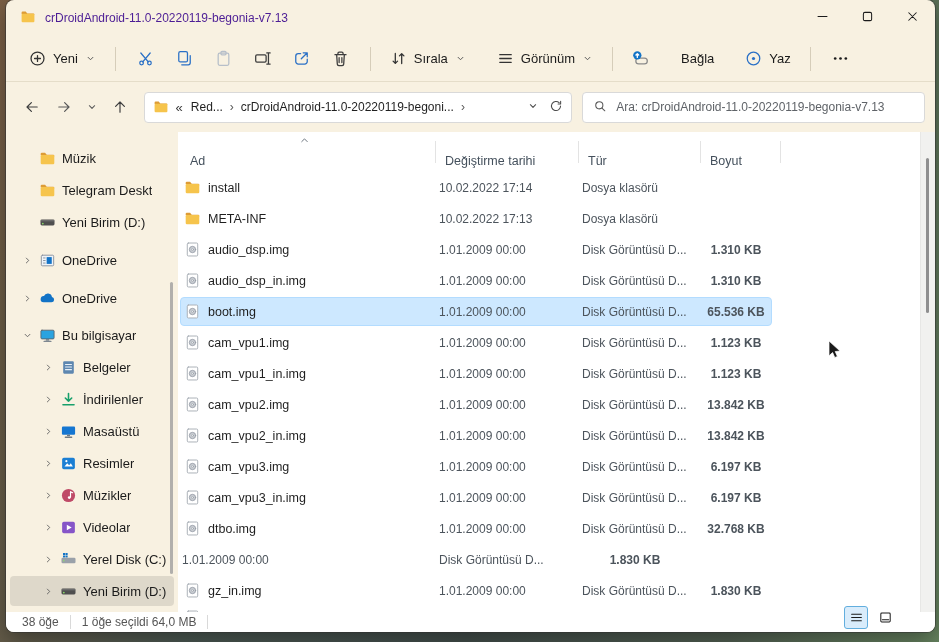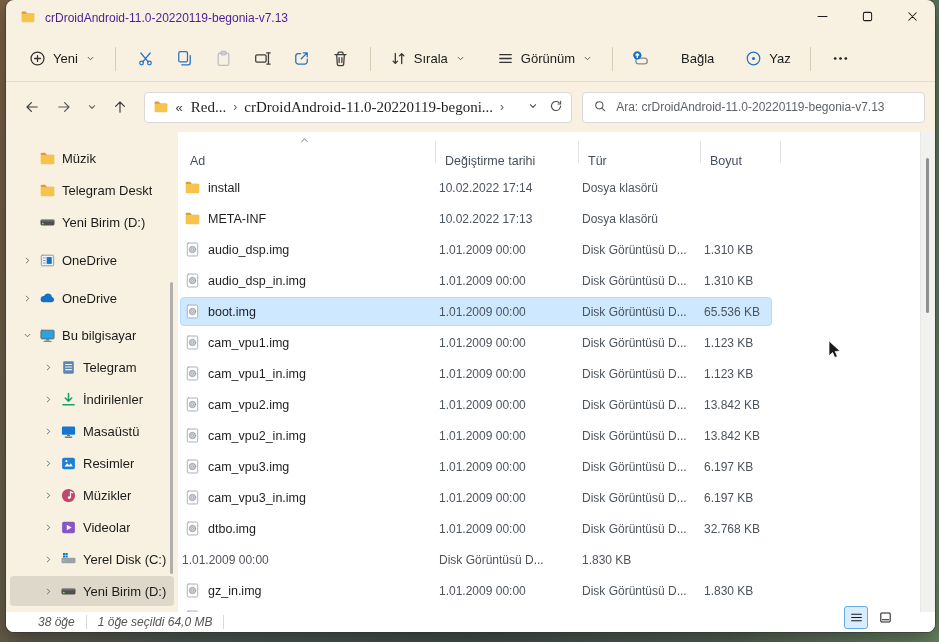--- a/index.html
+++ b/index.html
@@ -25,21 +25,21 @@
   .tb-btn.icon-only { padding:0 11px; }
   .tb-sep { width:1px; height:24px; background:#d6cdb9; margin:0 10px; }
   .tb-gap { margin-left:13px; }
 
   
   .navbar { height:50px; display:flex; align-items:center; padding:0 10px; }
   .nav-btn { width:32px; height:32px; display:flex; align-items:center; justify-content:center; color:#4a4a4a; border-radius:4px; }
   .nav-btn.sm { width:24px; }
   .addressbar { width:430px; height:31px; margin-left:8px; background:#fff; border:1px solid #d9d9d9; border-radius:4px;
     display:flex; align-items:center; padding:0 8px; overflow:hidden; }
-  .crumb { padding:2px 4px; white-space:nowrap; color:#1f1f1f; font-size:15px;font-family:Liberation Serif, serif; }
+  .crumb { padding:2px 4px; white-space:nowrap; color:#1f1f1f; font-size:12px; }
   .crumb-sep { color:#5a5a5a; padding:0 3px; font-size:12px; }
   .crumb-collapse { color:#3a3a3a; padding:0 4px 0 6px; font-size:13px; }
   .addr-right { margin-left:auto; display:flex; align-items:center; gap:10px; color:#4a4a4a; }
   .searchbox { width:344px; height:31px; margin-left:10px; background:#fff; border:1px solid #d9d9d9; border-radius:4px;
     display:flex; align-items:center; padding:0 10px; gap:9px; overflow:hidden; }
   .searchbox .stext { color:#5f6368; font-size:12px; white-space:nowrap; overflow:hidden; }
 
   
   .content { display:flex; height:480px; }
   .sidebar { position:relative; width:172px; padding-top:11px; flex:0 0 172px; }
@@ -57,31 +57,31 @@
   .hrow { position:absolute; left:0; right:0; bottom:4px; }
   .hcol { font-size:12.5px; padding-left:10px; }
   .hcol.first { padding-left:12px; }
   .hsep { position:absolute; top:9px; width:1px; height:22px; background:#e3e3e3; }
   .sort-ind { position:absolute; left:120px; top:2px; color:#5c6670; }
 
   .rows { position:absolute; top:40px; left:0; right:0; bottom:0; overflow:hidden; }
   .lrow { position:relative; height:31px; align-items:center; }
   .lrow .c-name { display:flex; align-items:center; gap:7px; padding-left:6px; position:relative; z-index:1; font-size:12.5px; color:#1f1f1f; white-space:nowrap; overflow:hidden; }
   .lrow .c-sub { position:relative; z-index:1; font-size:12px; color:#4c545c; padding-left:4px; white-space:nowrap; }
-  .lrow .c-size { text-align:left; padding-right:12px; }
+  .lrow .c-size { text-align:center; padding-right:12px;font-weight:bold; }
   .lrow.selected::before { content:""; position:absolute; left:2px; right:163px; top:1px; bottom:1px; background:#cde8ff; border:1px solid #b3dcff; border-radius:4px; }
   .lrow.partial { align-items:flex-start; }
   .lrow.partial .c-name { padding-top:3px; }
   .fic { width:17px; height:17px; flex:0 0 17px; display:flex; align-items:center; justify-content:center; }
 
   .scroll-track { position:absolute; right:0; top:0; bottom:0; width:15px; background:#f1f1ef; border-left:1px solid #e7e7e5; }
   .scroll-thumb { position:absolute; right:6px; top:26px; width:3px; height:155px; background:#8f8f8f; border-radius:2px; }
 
   
-  .statusbar { position:relative; height:20px; background:#fff; display:flex; align-items:center; padding-left:32px; font-size:12px; color:#555;font-style:italic; }
+  .statusbar { position:relative; height:20px; background:#fff; display:flex; align-items:center; padding-left:16px; font-size:12px; color:#555; }
   .st-item { padding-right:11px; margin-right:11px; border-right:1px solid #d9d9d9; white-space:nowrap; }
   .view-toggles { position:absolute; right:38px; bottom:3px; display:flex; gap:5px; }
   .vt-btn { width:24px; height:23px; display:flex; align-items:center; justify-content:center; border-radius:3px; color:#1b1b1b; border:1px solid transparent; background:transparent; }
   .vt-btn.active { background:#d9ecfb; border-color:#62aede; }
 
   .cursor { position:absolute; left:828px; top:340px; z-index:50; pointer-events:none; }
 </style>
 </head>
 <body>
 
@@ -377,21 +377,21 @@
                 <svg width="11" height="11" viewBox="0 0 16 16" fill="none" stroke="#5f5f5f" stroke-width="1.3" stroke-linecap="round" stroke-linejoin="round">
                   <path d="M6.3 4.5L9.8 8l-3.5 3.5"></path>
                 </svg>
               </span>
               <span class="sic">
                 <svg width="17" height="17" viewBox="0 0 16 16" fill="none" stroke="currentColor" stroke-width="1.2" stroke-linecap="round" stroke-linejoin="round">
                   <rect x="3" y="2.2" width="10" height="11.6" rx="1" fill="#5e87b0" stroke="none"></rect>
                   <path d="M5.2 5.2h5.6M5.2 7.6h5.6M5.2 10h5.6" stroke="#e9f1f8" stroke-width="1"></path>
                 </svg>
               </span>
-              <span class="lbl">Telegram</span>
+              <span class="lbl">Belgeler</span>
             </div>
             <div class="sb-item lvl2">
               <span class="chev">
                 <svg width="11" height="11" viewBox="0 0 16 16" fill="none" stroke="#5f5f5f" stroke-width="1.3" stroke-linecap="round" stroke-linejoin="round">
                   <path d="M6.3 4.5L9.8 8l-3.5 3.5"></path>
                 </svg>
               </span>
               <span class="sic">
                 <svg width="17" height="17" viewBox="0 0 16 16" fill="none" stroke="currentColor" stroke-width="1.2" stroke-linecap="round" stroke-linejoin="round">
                   <path d="M8 2.4v7.2M8 9.6L5 6.6M8 9.6l3-3" stroke="#17a06b" stroke-width="1.5"></path>

